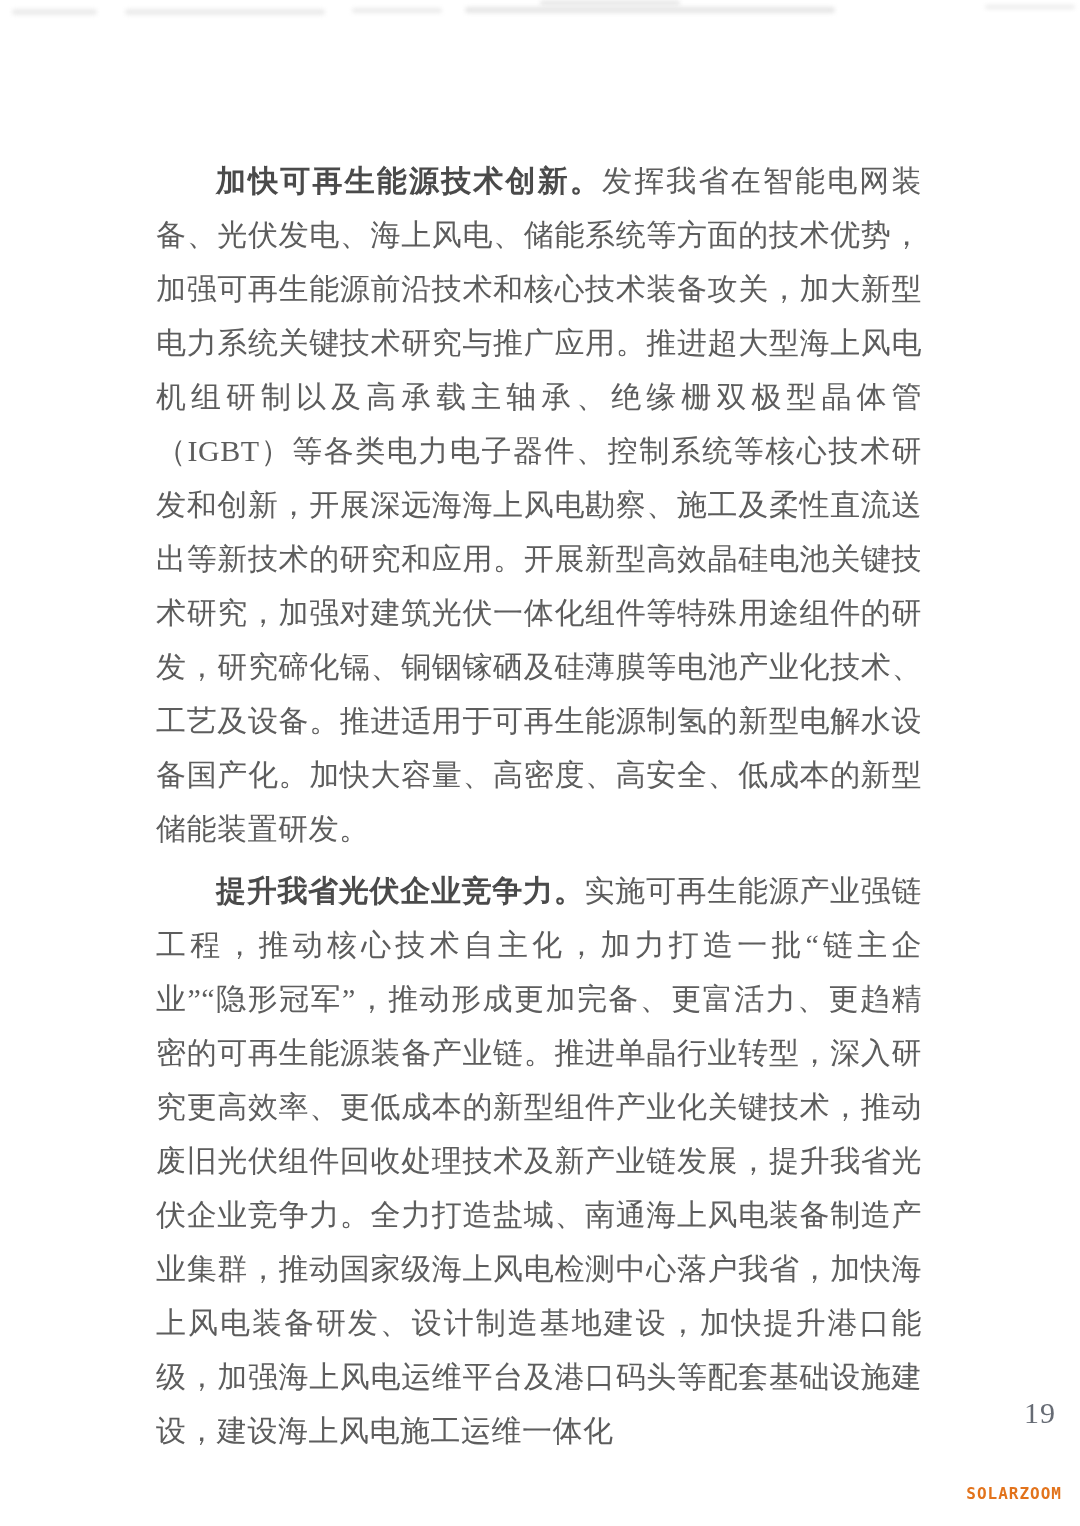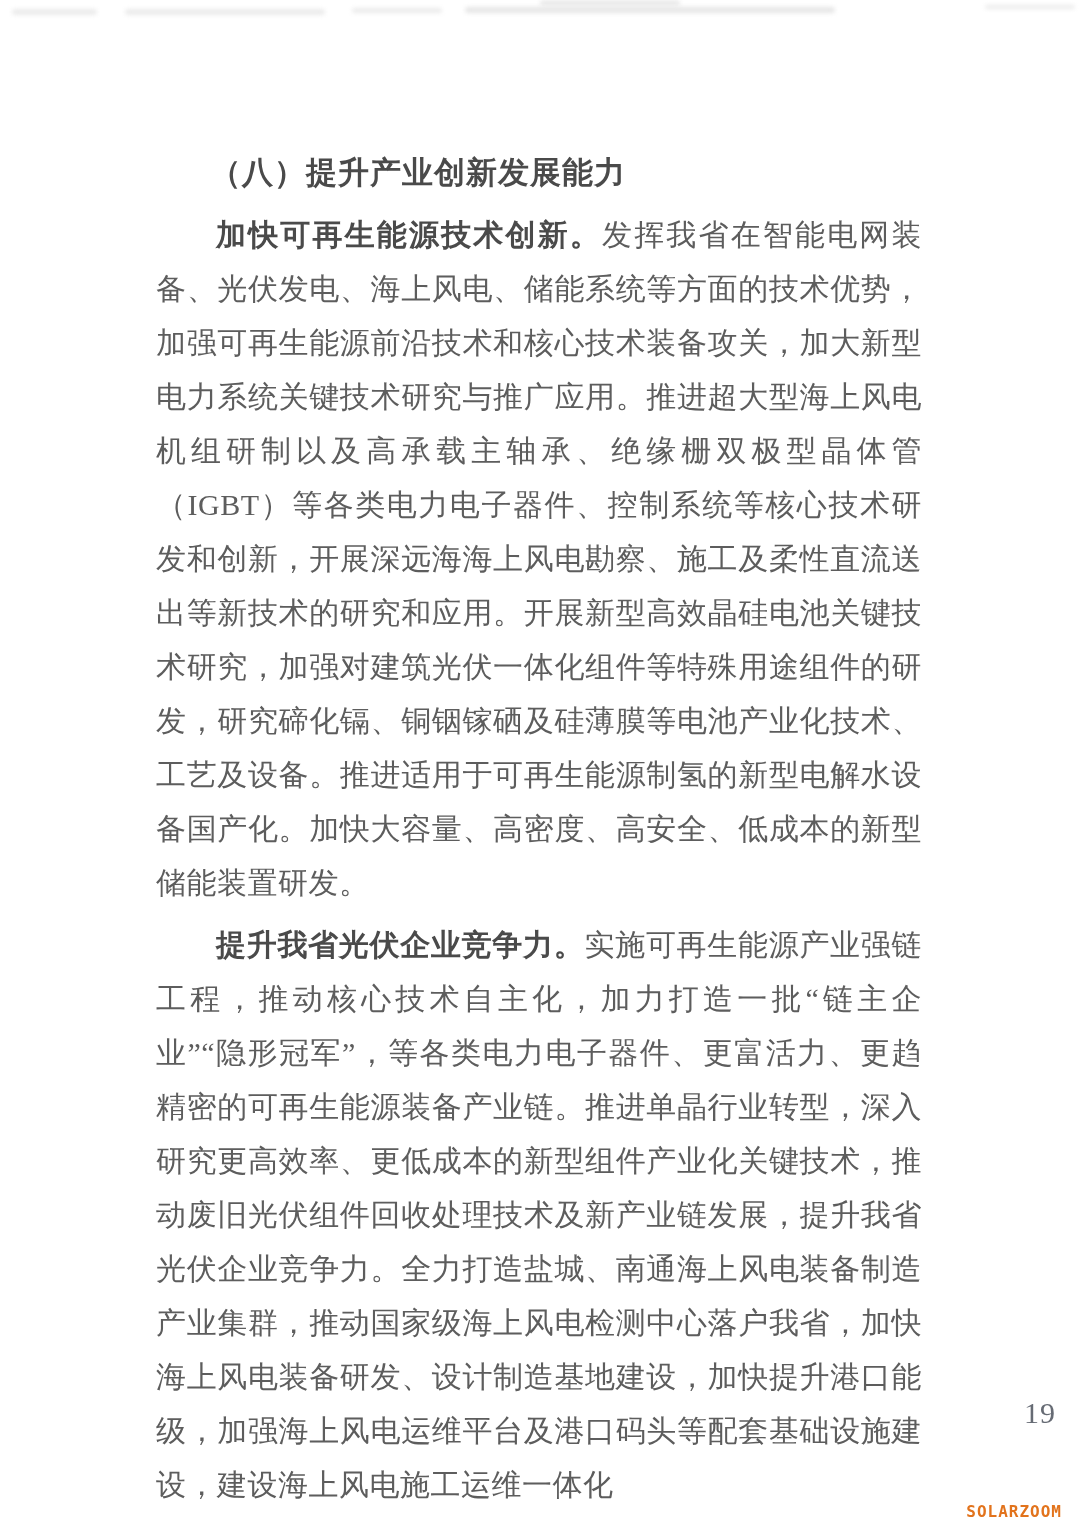--- a/index.html
+++ b/index.html
@@ -73,36 +73,34 @@
 
   .watermark {
     position: absolute;
     top: 1484px;
     right: 18px;
     font-family: "DejaVu Sans Mono", "Liberation Mono", monospace;
     font-weight: bold;
     font-size: 16px;
     letter-spacing: 1px;
     color: var(--watermark, #e2731c);
-    margin-top: 18px;
   }
 </style>
 </head>
 <body>
 
 <div class="artifact a1"></div>
 <div class="artifact a2"></div>
 <div class="artifact a3"></div>
 <div class="artifact a4"></div>
 <div class="artifact a5"></div>
 <div class="artifact a6"></div>
 
 <div class="content">
-  <h2 class="heading">（八）提升产业创新发展能力</h2>
 
   <p class="para"><span class="lead">加快可再生能源技术创新。</span><span>发挥我省在智能电网装备、光伏发电、海上风电、储能系统等方面的技术优势，加强可再生能源前沿技术和核心技术装备攻关，加大新型电力系统关键技术研究与推广应用。推进超大型海上风电机组研制以及高承载主轴承、绝缘栅双极型晶体管（IGBT）等各类电力电子器件、控制系统等核心技术研发和创新，开展深远海海上风电勘察、施工及柔性直流送出等新技术的研究和应用。开展新型高效晶硅电池关键技术研究，加强对建筑光伏一体化组件等特殊用途组件的研发，研究碲化镉、铜铟镓硒及硅薄膜等电池产业化技术、工艺及设备。推进适用于可再生能源制氢的新型电解水设备国产化。加快大容量、高密度、高安全、低成本的新型储能装置研发。</span></p>
 
-  <p class="para"><span class="lead">提升我省光伏企业竞争力。</span><span>实施可再生能源产业强链工程，推动核心技术自主化，加力打造一批“链主企业”“隐形冠军”，等各类电力电子器件、更富活力、更趋精密的可再生能源装备产业链。推进单晶行业转型，深入研究更高效率、更低成本的新型组件产业化关键技术，推动废旧光伏组件回收处理技术及新产业链发展，提升我省光伏企业竞争力。全力打造盐城、南通海上风电装备制造产业集群，推动国家级海上风电检测中心落户我省，加快海上风电装备研发、设计制造基地建设，加快提升港口能级，加强海上风电运维平台及港口码头等配套基础设施建设，建设海上风电施工运维一体化</span></p>
+  <p class="para"><span class="lead">提升我省光伏企业竞争力。</span><span>实施可再生能源产业强链工程，推动核心技术自主化，加力打造一批“链主企业”“隐形冠军”，推动形成更加完备、更富活力、更趋精密的可再生能源装备产业链。推进单晶行业转型，深入研究更高效率、更低成本的新型组件产业化关键技术，推动废旧光伏组件回收处理技术及新产业链发展，提升我省光伏企业竞争力。全力打造盐城、南通海上风电装备制造产业集群，推动国家级海上风电检测中心落户我省，加快海上风电装备研发、设计制造基地建设，加快提升港口能级，加强海上风电运维平台及港口码头等配套基础设施建设，建设海上风电施工运维一体化</span></p>
 </div>
 
 <div class="page-number">19</div>
 
 <div class="watermark">SOLARZOOM</div>
 
 </body></html>

